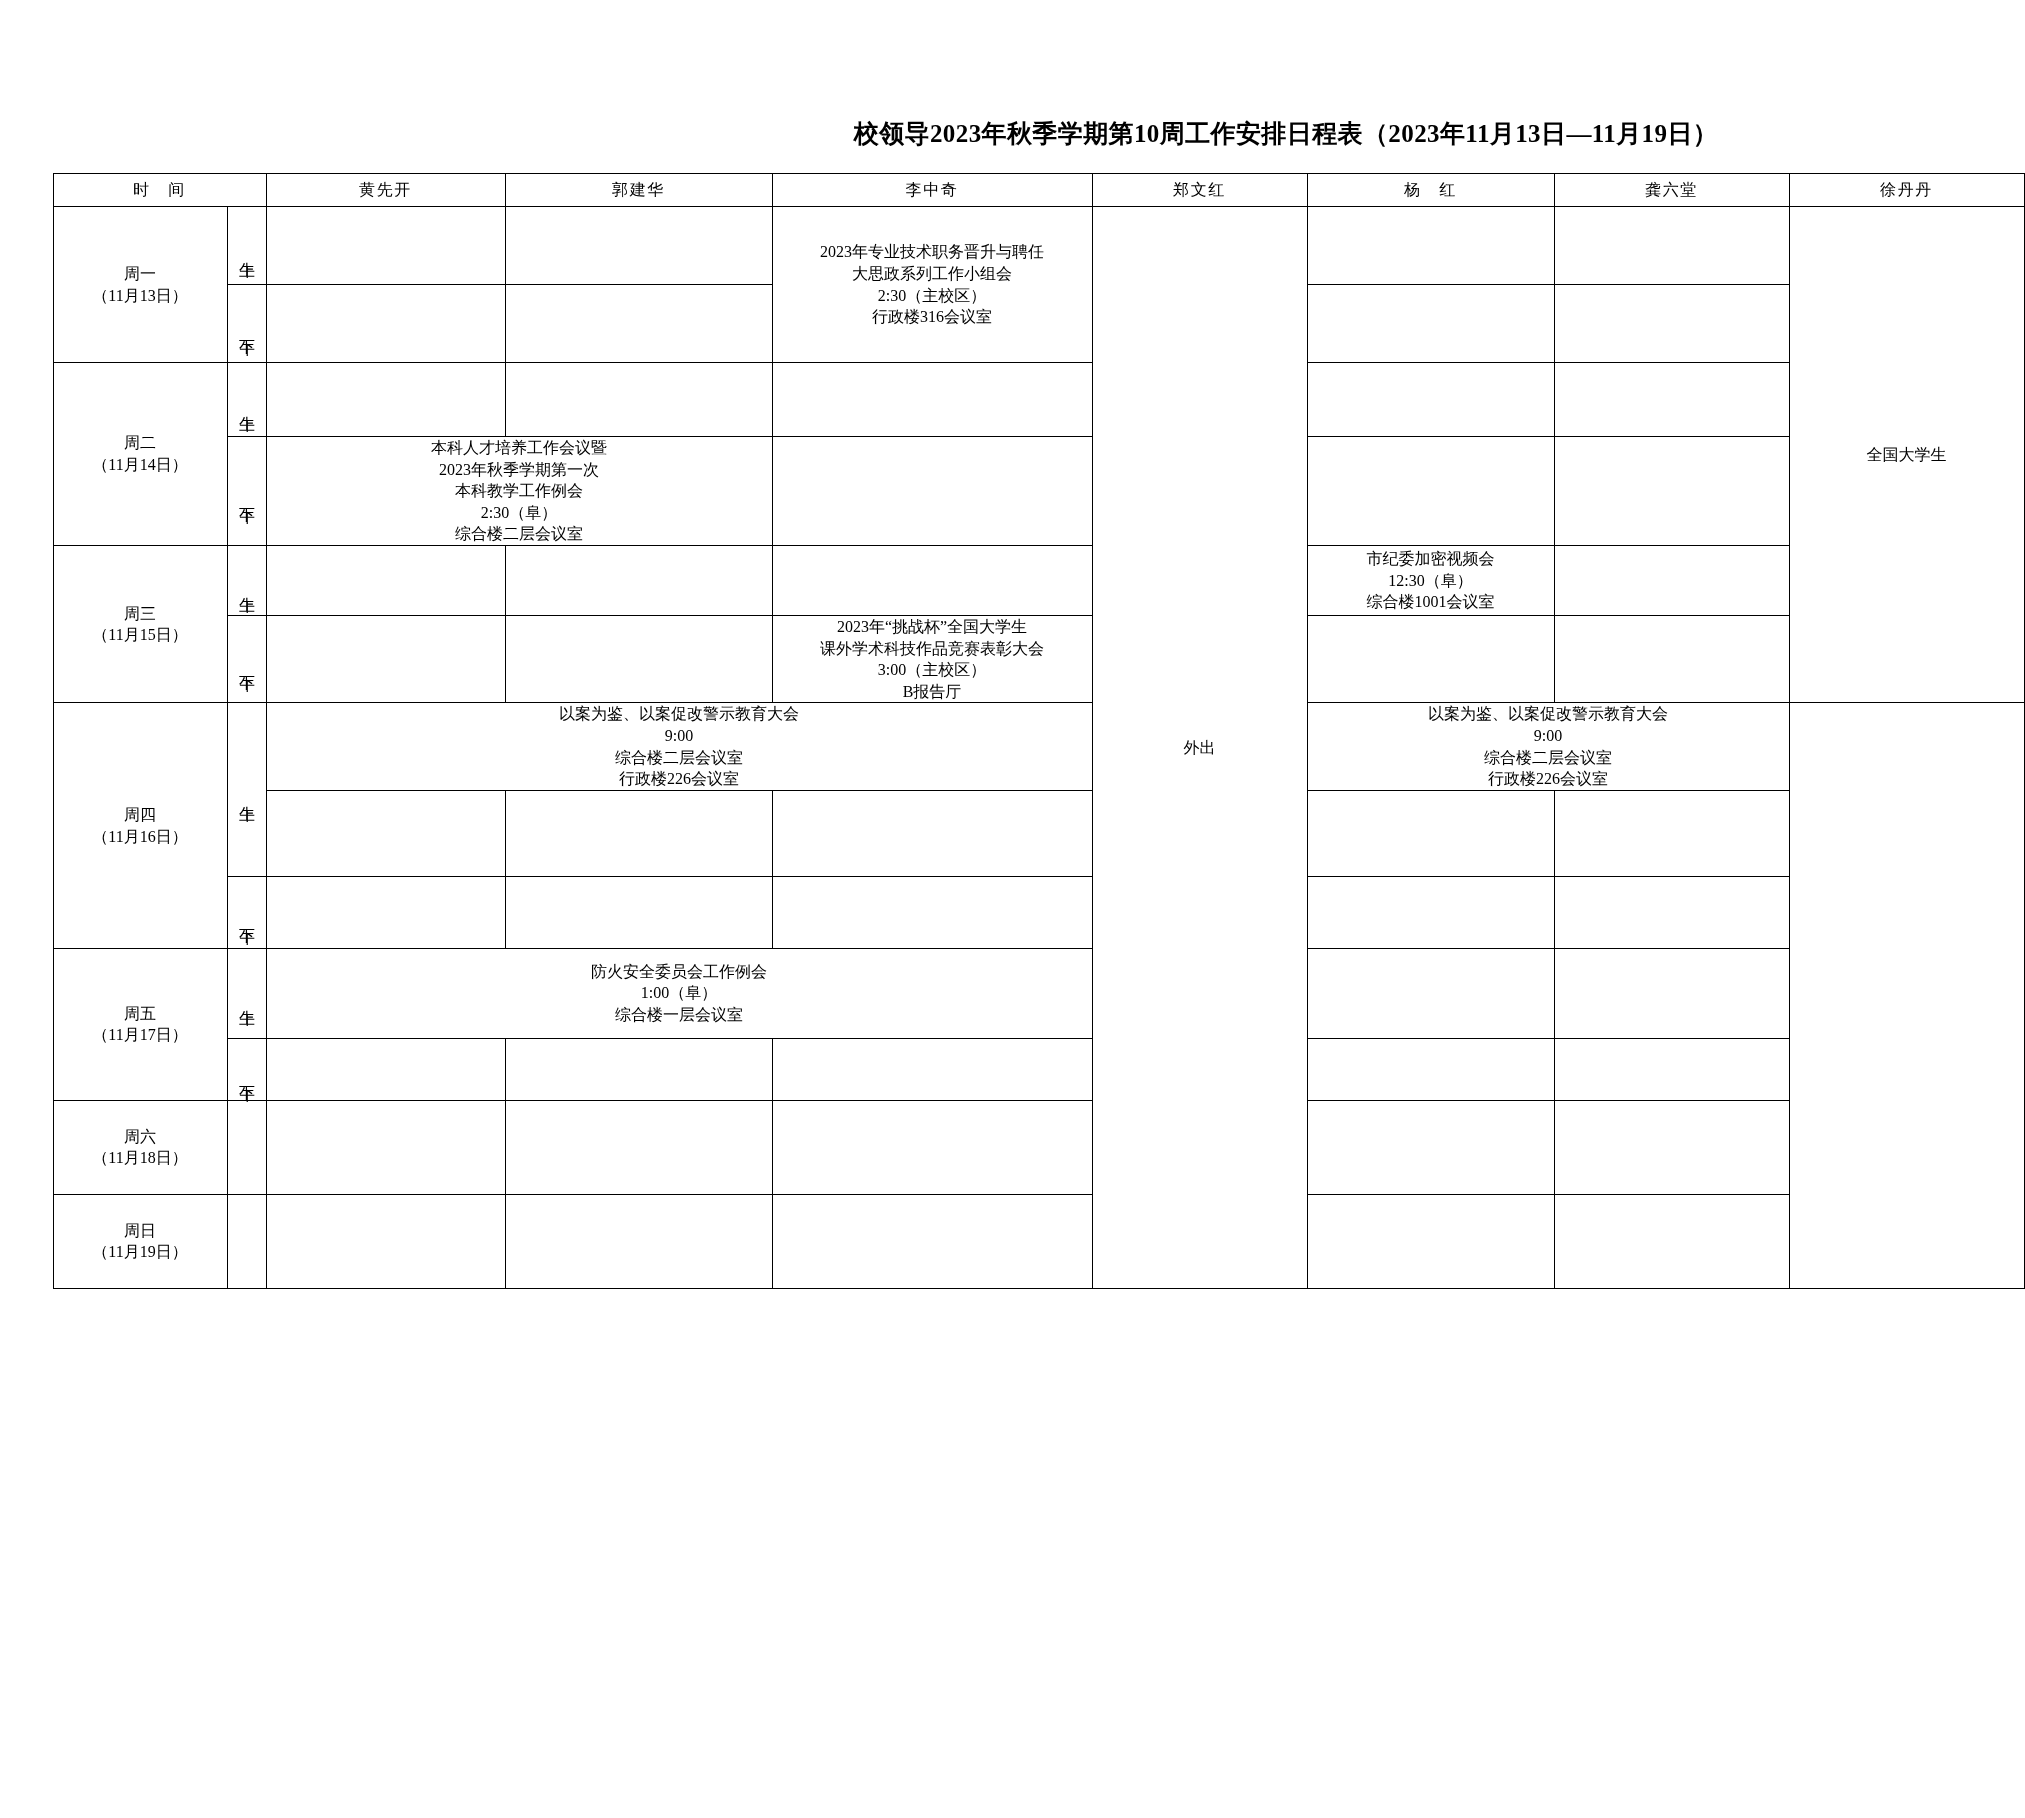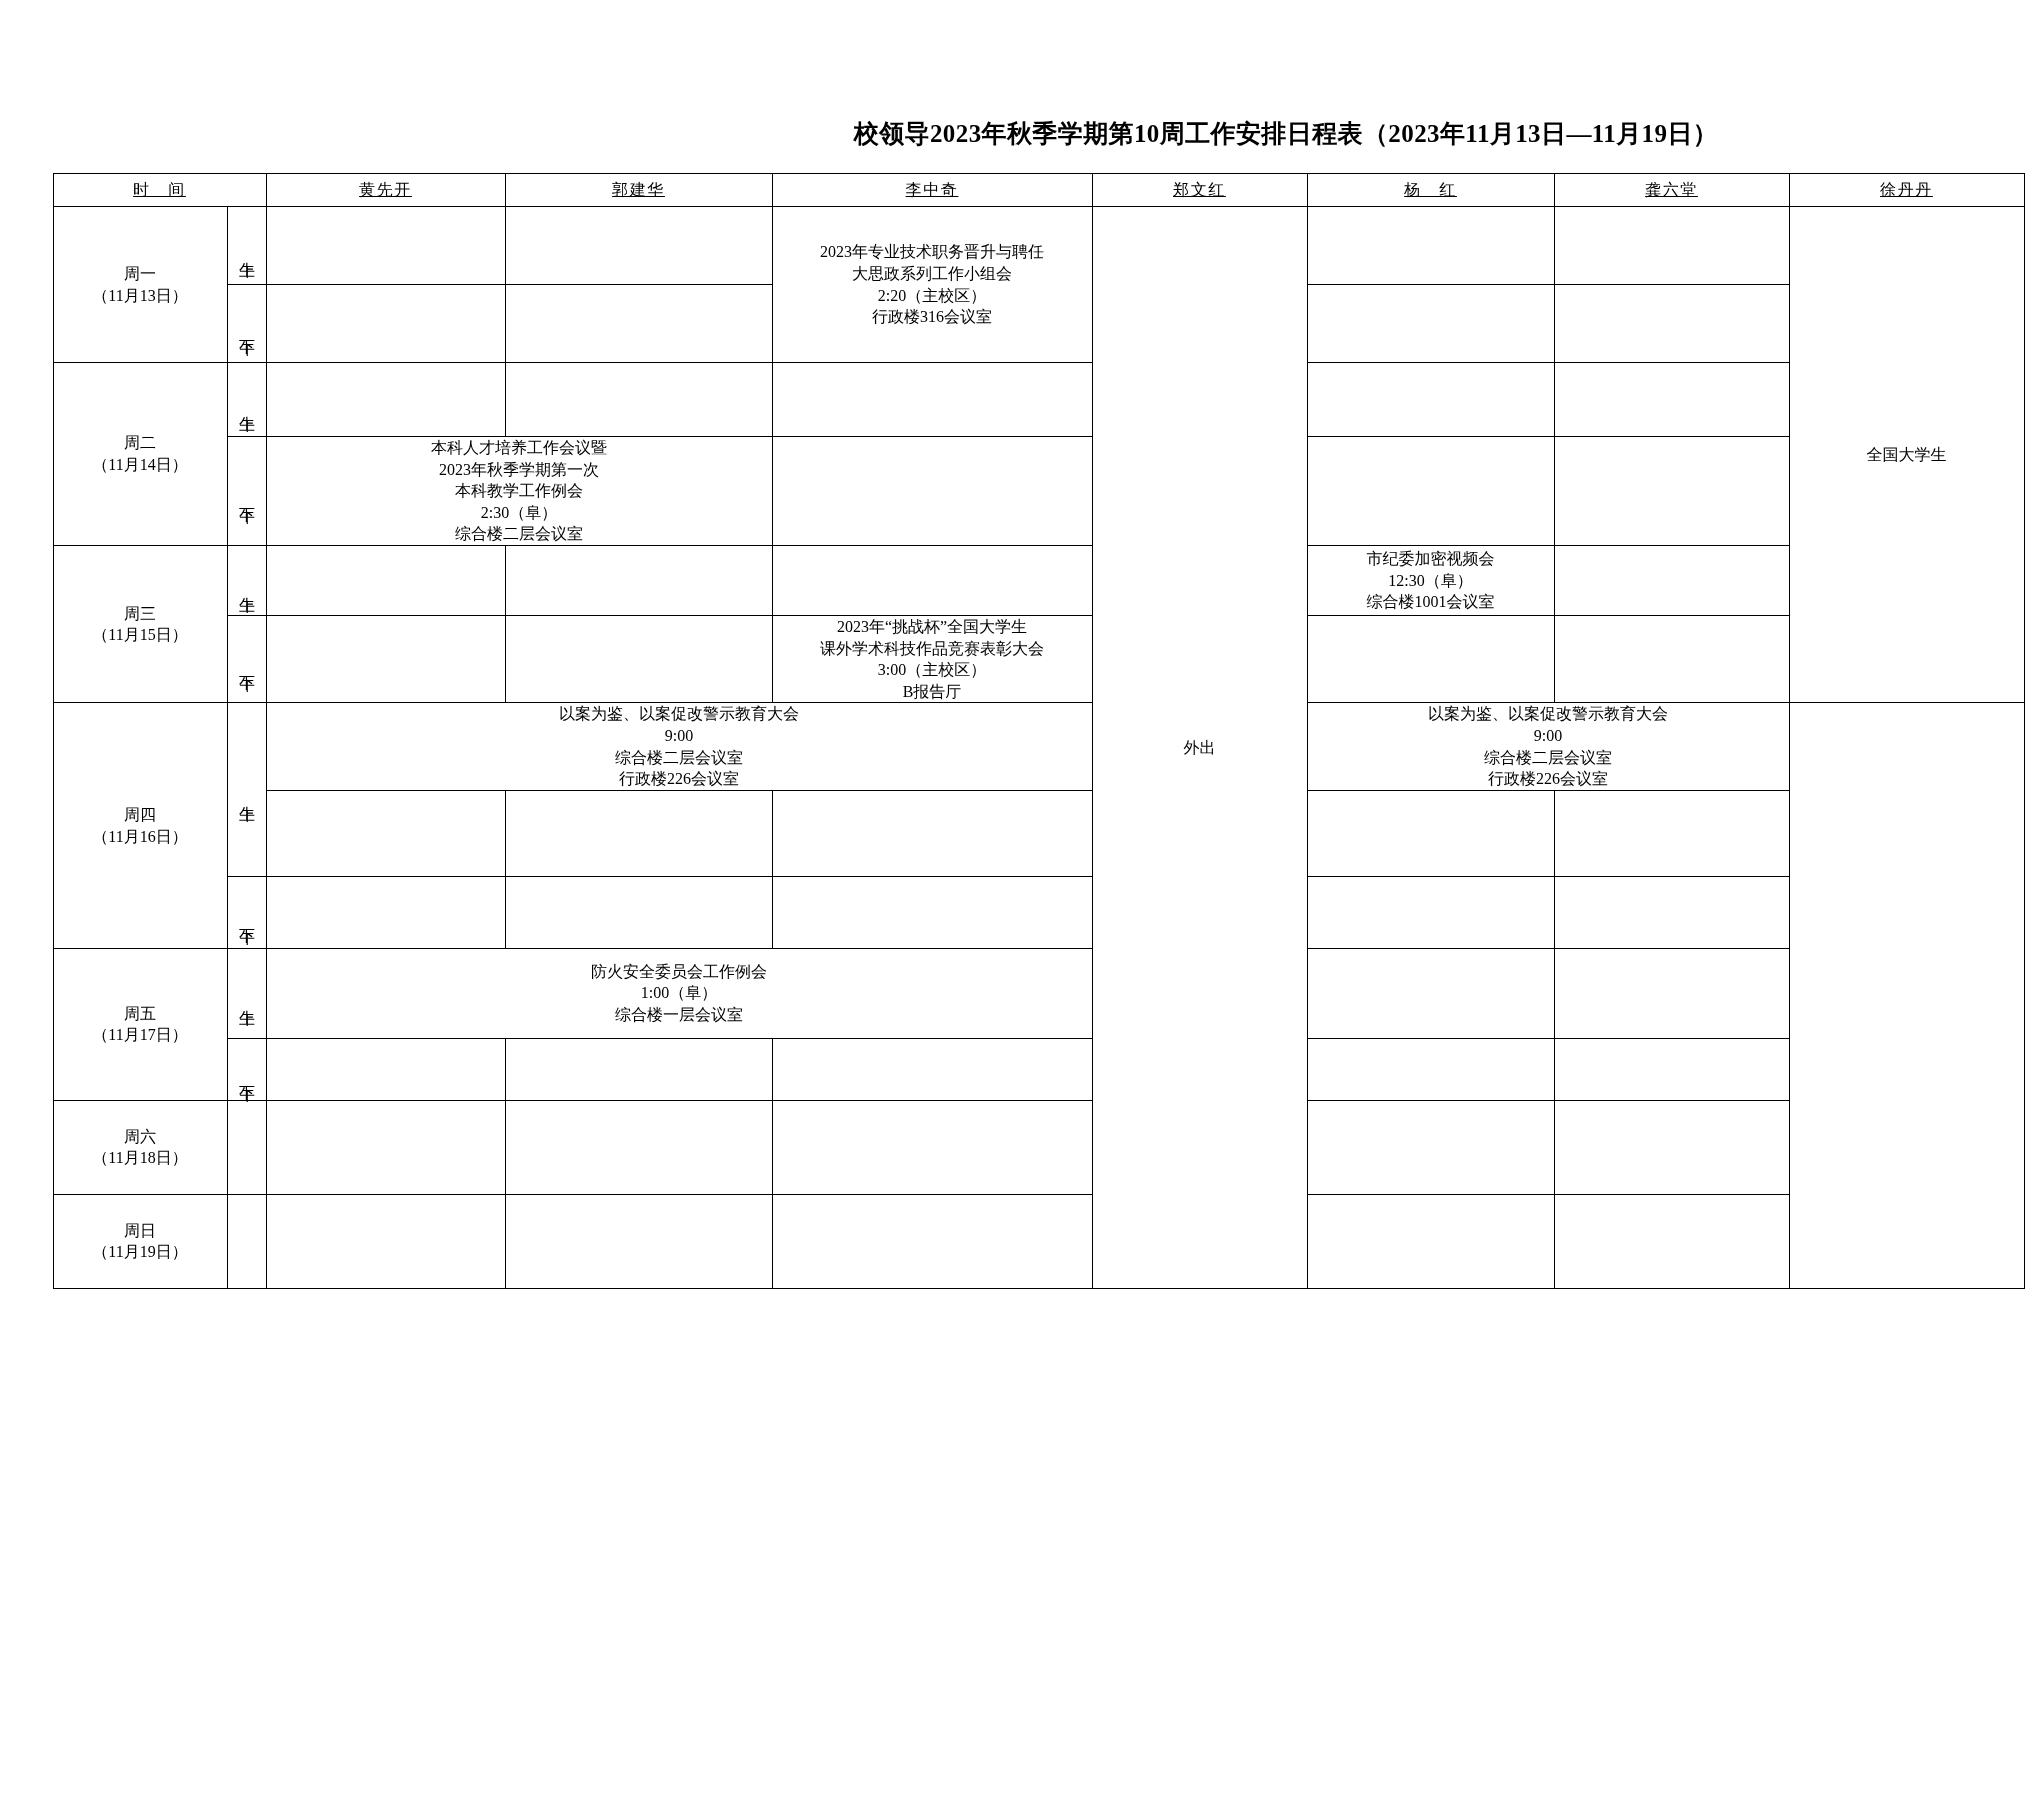--- a/index.html
+++ b/index.html
@@ -44,21 +44,20 @@
     text-align: center;
     vertical-align: middle;
     font-weight: normal;
     font-size: 16px;
     line-height: 1.35;
   }
   th.hdr {
     height: 32px;
     font-size: 18px;
     letter-spacing: 1.6px;
-    text-decoration: underline;
   }
   td.daycell {
     width: 174px;
     font-size: 16px;
     line-height: 1.5;
     margin-left: 28px;
   }
   td.ampm {
     width: 39px;
     font-size: 15.4px;
@@ -134,21 +133,21 @@
             <div>周一</div>
             <div>（11月13日）</div>
           </td>
           <td class="ampm" style="height:77px">
             <span class="vert">上午</span>
           </td>
           <td class="ev"></td>
           <td class="ev"></td>
           <td class="ev" rowspan="2">2023年专业技术职务晋升与聘任
 大思政系列工作小组会
-2:20（主校区）
+2:30（主校区）
 行政楼316会议室</td>
           <td class="ev" rowspan="13">外出</td>
           <td class="ev"></td>
           <td class="ev"></td>
           <td class="ev" rowspan="6">全国大学生</td>
           <td class="ev" rowspan="2">外出培训</td>
 
         </tr>
 
         <tr>

